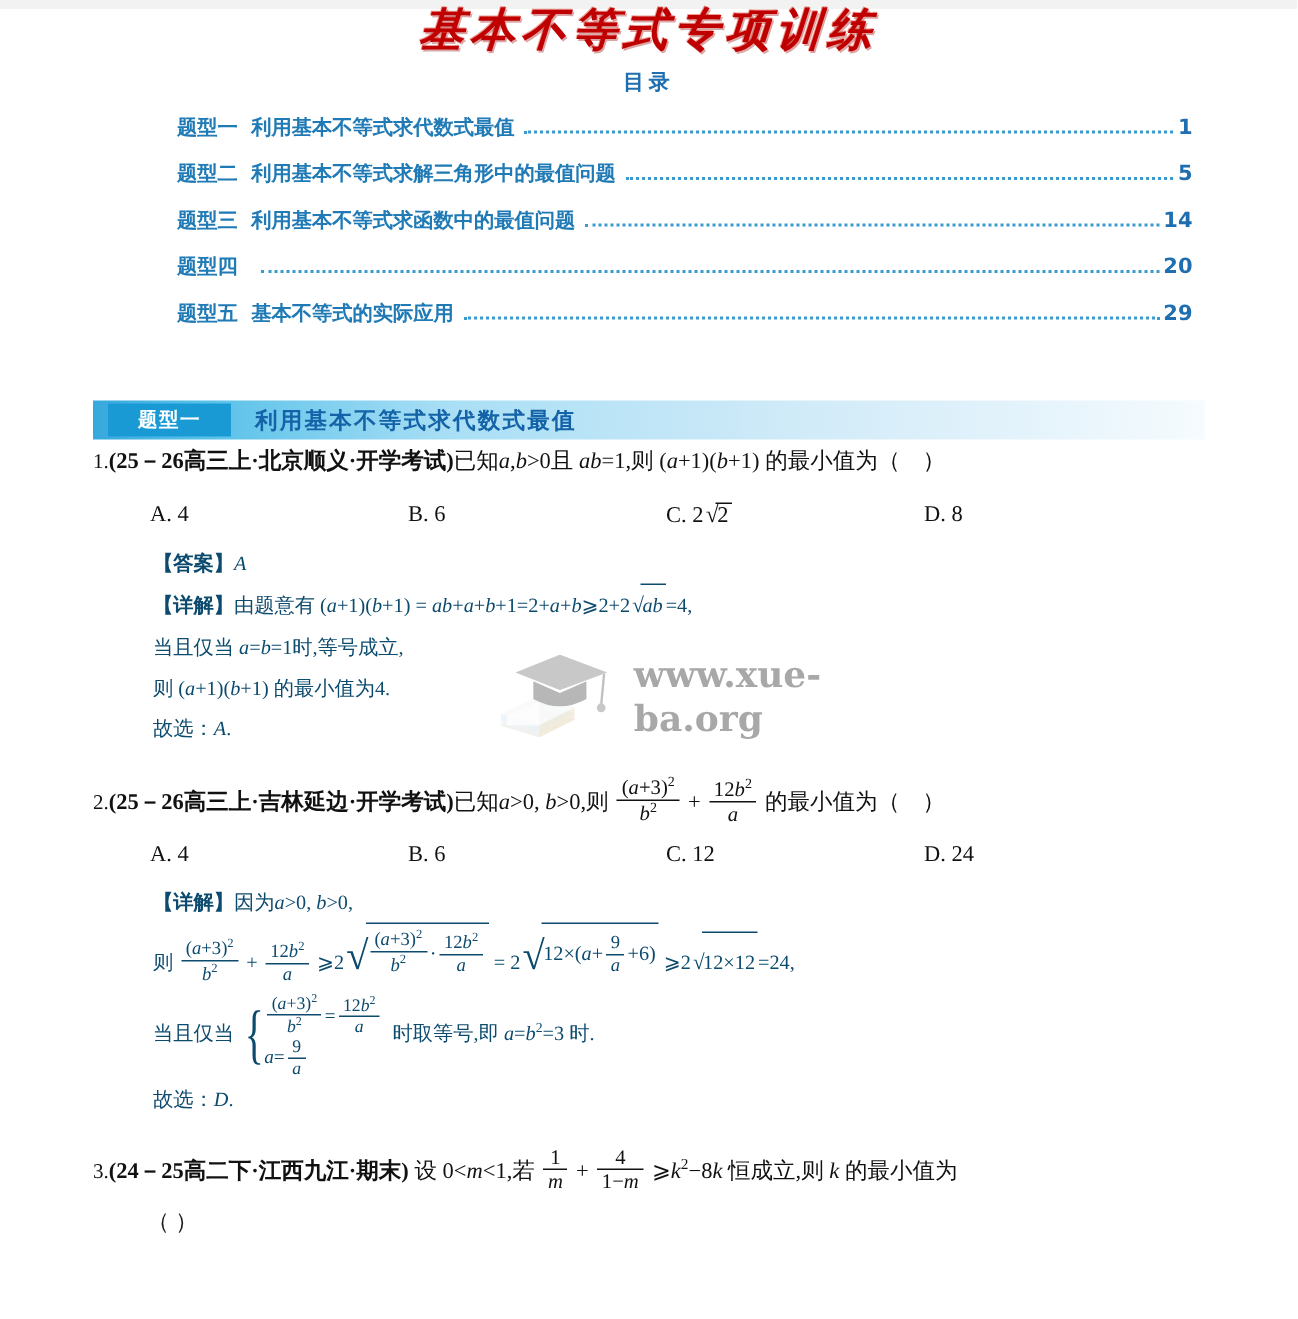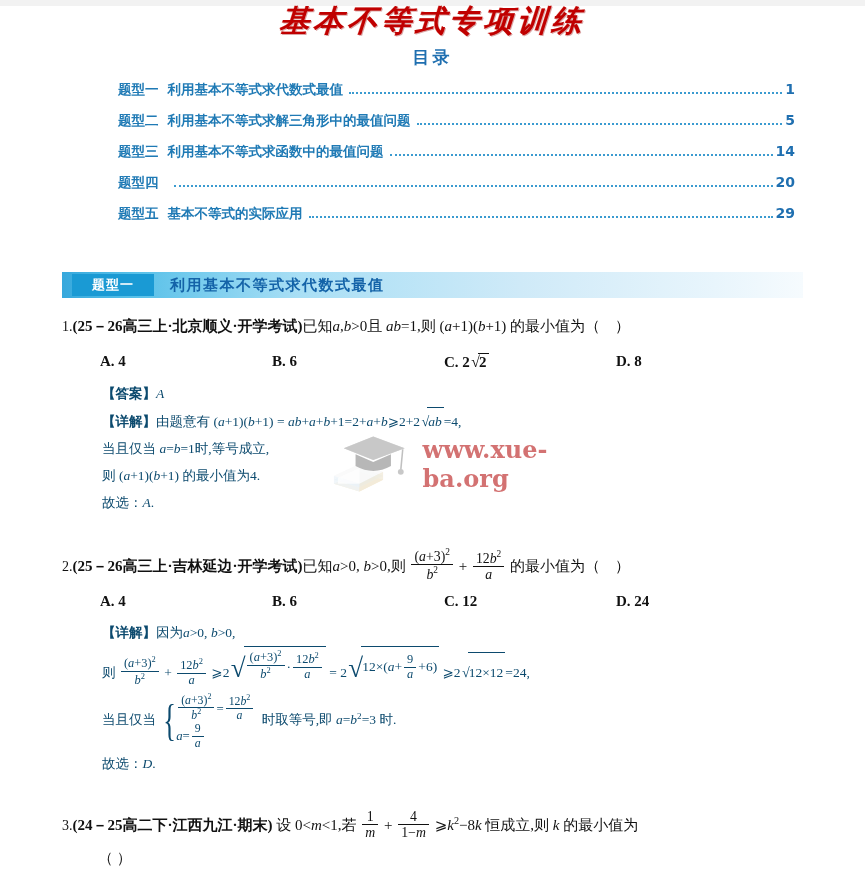--- a/index.html
+++ b/index.html
@@ -23,21 +23,21 @@
     color:#c00000;
     letter-spacing:4px;
     margin-top:-4px;
     line-height:38px;
     text-shadow:1px 1px 0 rgba(150,0,0,.35), -0.5px -0.5px 0 rgba(220,60,40,.5);
     font-style:italic;
     transform:skewX(-4deg);
   }
   .toc-title{
     text-align:center;
-    font-size:17px;
+    font-size:14px;
     font-weight:bold;
     color:#1f6fb0;
     font-family:"DejaVu Sans","Liberation Sans",sans-serif;
     letter-spacing:3px;
     margin-top:6px;
   }
 
   
   .toc{
     margin:12px 70px 0 118px;
@@ -84,32 +84,31 @@
     color:#1463a8;font-weight:bold;font-size:15px;
     font-family:"DejaVu Sans","Liberation Sans",sans-serif;
     letter-spacing:1.5px;
   }
 
   
   .q{margin:0 40px 0 62px;position:relative;}
   .q-stem{
     font-size:15px;line-height:30px;
     color:#111;
-    padding-top:13px;
     display:block;
   }
   .q-num{font-size:14px;}
   .q-src{font-weight:bold;}
   .opts{
     display:flex;
     padding:11px 0 0 38px;
     font-size:15px;
     color:#111;
   }
-  .opt{width:172px;font-weight:bold;}
+  .opt{width:172px;}
   .opt:last-child{width:auto;}
 
   .sol{
     padding:9px 0 0 40px;
     color:#0c4a6e;
     font-size:13.5px;
     line-height:27px;
   }
   .sol .lbl{font-weight:bold;}
   .sol-line{white-space:nowrap;}
@@ -157,21 +156,21 @@
     position:absolute;
     left:330px;top:424px;
     width:300px;height:80px;
     pointer-events:none;
     display:flex;align-items:center;
     opacity:.62;
   }
   .wm-text{
     font-family:"DejaVu Serif","Liberation Serif",serif;
     font-weight:bold;font-size:24px;
-    color:#b91c1c;
+    color:#737373;
     letter-spacing:0px;
     margin-left:8px;
   }
 </style>
 </head>
 <body>
 
 <div class="topband"></div>
 
 <div class="doc-title">基本不等式专项训练</div>

